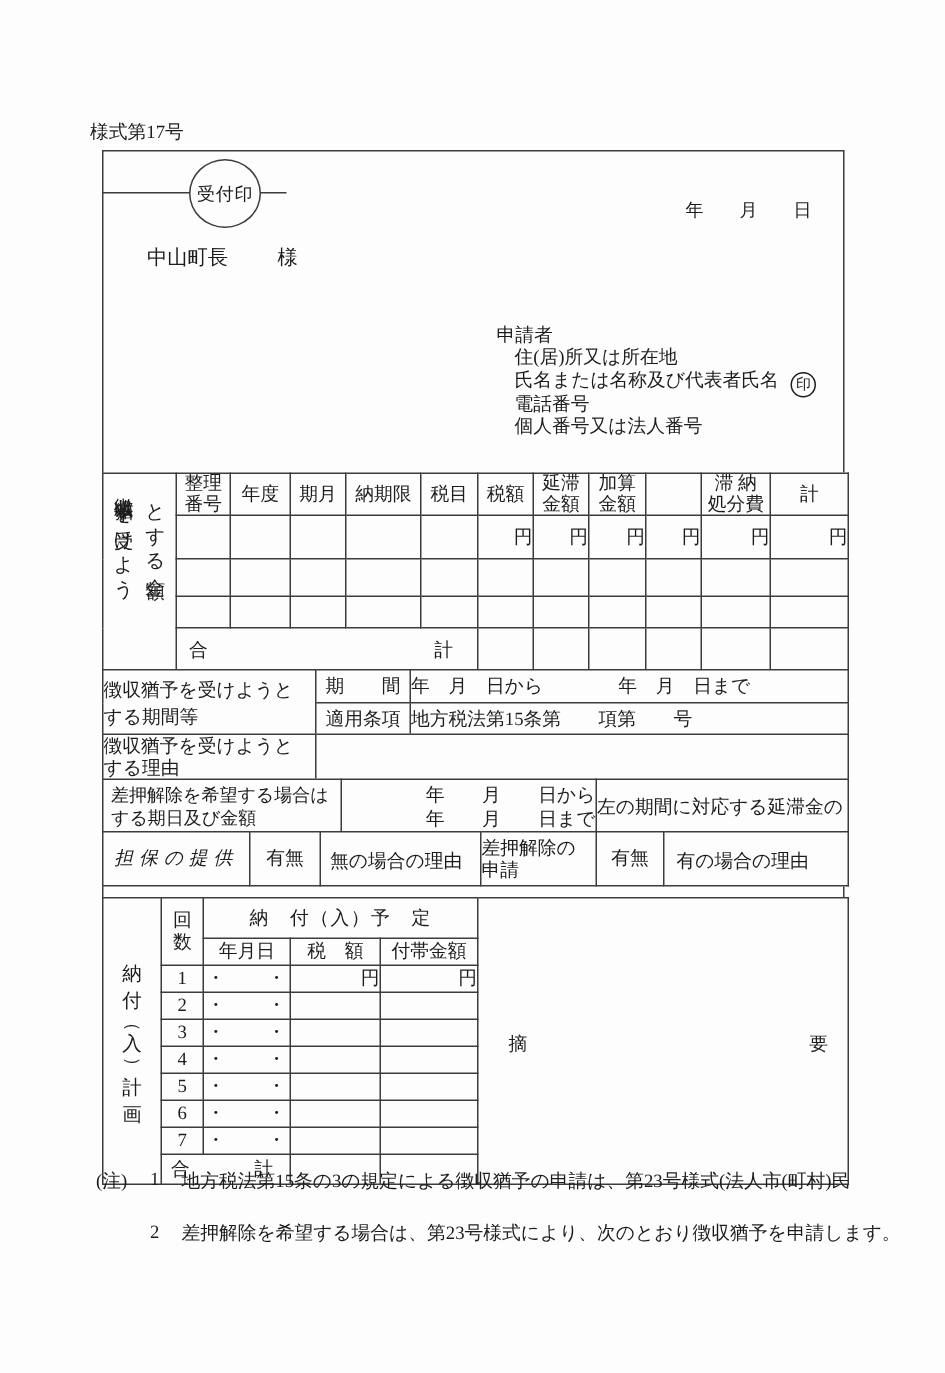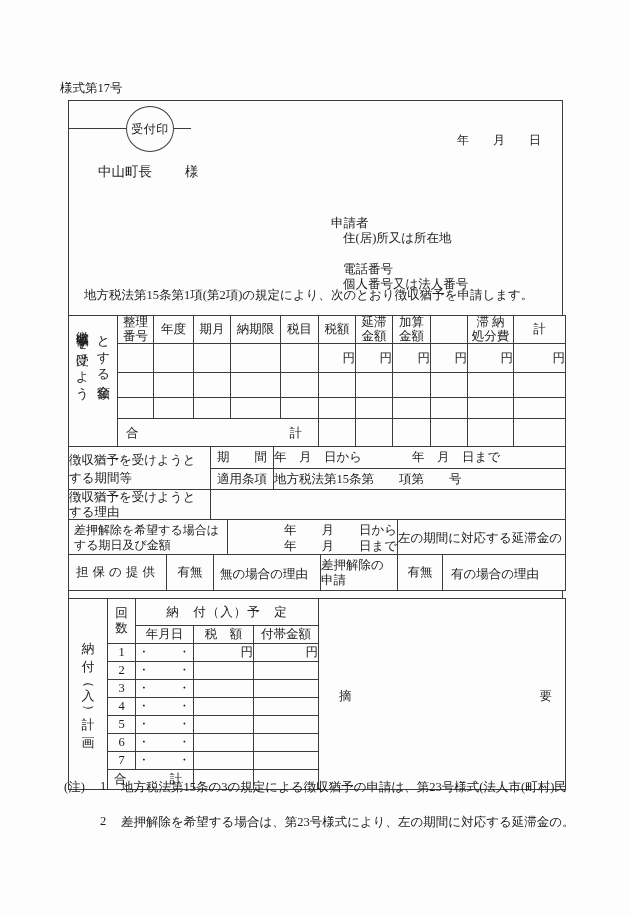--- a/index.html
+++ b/index.html
@@ -30,21 +30,21 @@
   .vt{position:absolute;writing-mode:vertical-rl;letter-spacing:1.5px;font-size:13px;white-space:nowrap;}
   .vt1{left:4px;top:5px;}
   .vt2{left:25px;top:10px;}
   .justcell{padding:0;}
   .justwrap{display:flex;justify-content:space-between;align-items:center;height:100%;}
   .lbl{white-space:pre-line;padding-left:7px;line-height:18px;font-size:12.5px;}
   .pval{padding-left:32px;}
   .cval{padding-left:8px;}
   .exfromto{text-align:right;padding-right:6px;line-height:16px;white-space:pre-line;}
   .exnote{vertical-align:top;padding:2px 3px 0 5px;line-height:16px;font-family:Liberation Serif, serif;}
-  .spread{letter-spacing:4px;text-align:center;}
+  .spread{letter-spacing:4px;text-align:center;font-style:italic;}
   .topcell{vertical-align:top;}
   .release{white-space:pre-line;padding-left:5px;line-height:15px;}
   .pside{position:relative;}
   .pside .stack{display:flex;flex-direction:column;justify-content:space-between;align-items:center;
         height:100%;box-sizing:border-box;padding:12px 0 9px 0;font-size:13px;}
   .rot{display:inline-block;transform:rotate(90deg);height:11px;line-height:11px;font-size:12px;}
   .kaisu{text-align:center;white-space:pre-line;line-height:15px;font-size:12.5px;}
   .planhdr{text-align:center;letter-spacing:1px;font-size:12.5px;}
   .sub{text-align:center;font-size:12px;}
   .memo{vertical-align:top;}
@@ -66,24 +66,26 @@
     <div class="stampline"></div>
     <div class="stampcircle">受付印</div>
     <div class="dateline">年　　月　　日</div>
 
     <div class="addr">
       <span>中山町長</span><span class="hono">様</span>
     </div>
 
     <div class="appline" style="left:262px;top:114px;">申請者</div>
     <div class="appline" style="left:274px;top:129px;">住(居)所又は所在地</div>
+    <div class="appline" style="left:274px;top:144px;">
+      <span>氏名または名称及び代表者氏名</span><span class="sealmark">印</span>
+    </div>
     <div class="appline" style="left:274px;top:160px;">電話番号</div>
     <div class="appline" style="left:274px;top:175px;">個人番号又は法人番号</div>
 
-    <div class="decl">地方税法第15条第1項(第2項)の規定により、次のとおり徴収猶予を申請します。</div>
 
     <table class="frm" style="top:214px;width:497px;">
       <colgroup>
         <col style="width:49px">
           <col style="width:36px">
           <col style="width:40px">
           <col style="width:37px">
         <col style="width:50px">
           <col style="width:38px">
           <col style="width:37px">
@@ -333,15 +335,15 @@
         <td></td>
       </tr>
     </tbody>
       </table>
   </div>
 
   <div class="note" style="left:64px;top:779px;">(注)</div>
   <div class="note" style="left:100px;top:779px;">1</div>
   <div class="note" style="left:121px;top:779px;">地方税法第15条の3の規定による徴収猶予の申請は、第23号様式(法人市(町村)民</div>
   <div class="note" style="left:100px;top:814px;">2</div>
-  <div class="note" style="left:121px;top:814px;">差押解除を希望する場合は、第23号様式により、左の期間に対応する延滞金の。</div>
+  <div class="note" style="left:121px;top:814px;">差押解除を希望する場合は、第23号様式により、次のとおり徴収猶予を申請します。</div>
 
 </div>
 
 </body></html>

